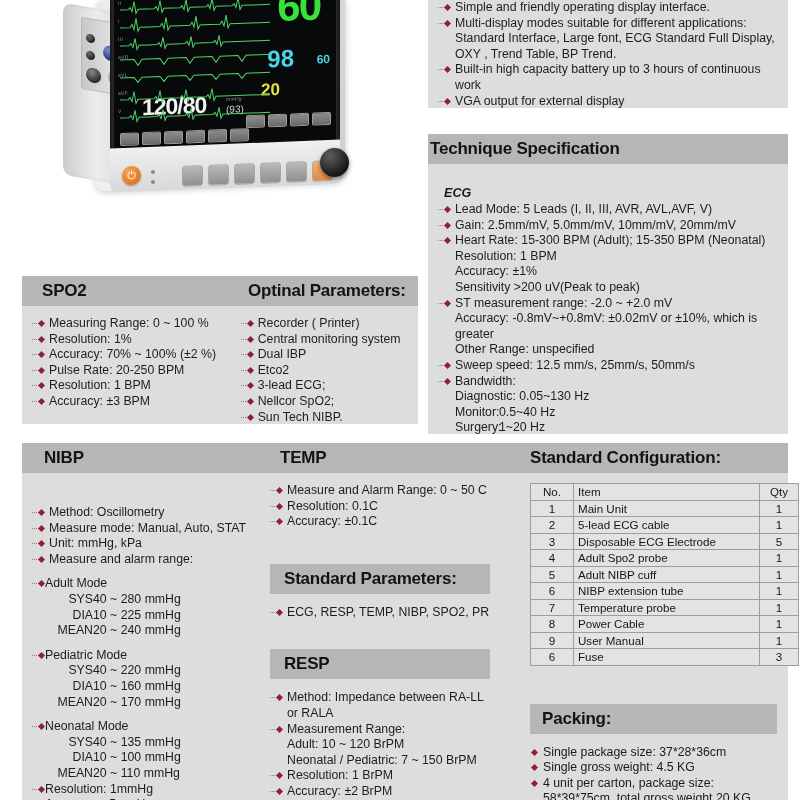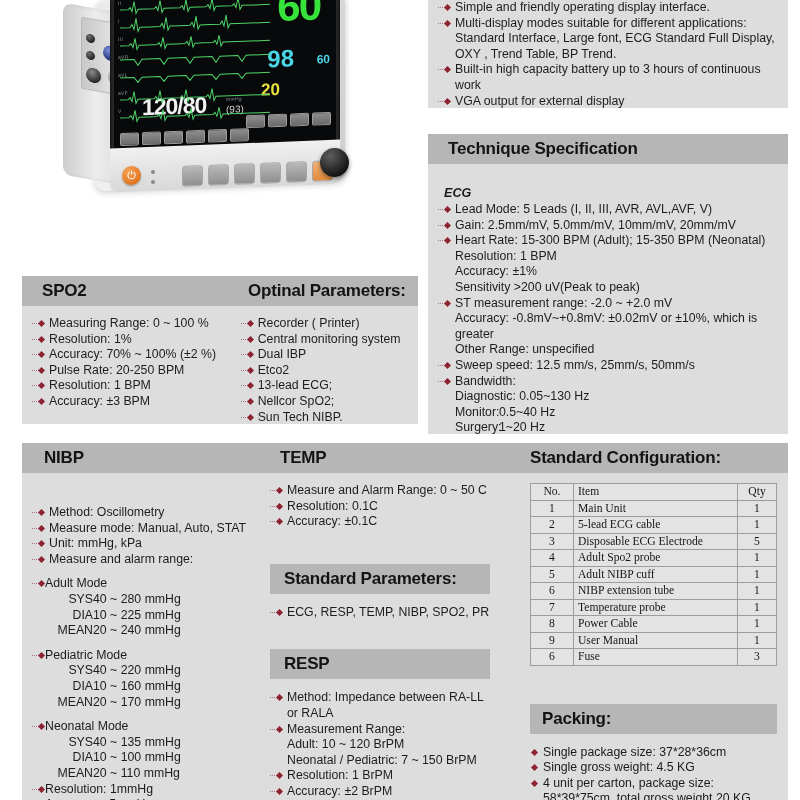--- a/index.html
+++ b/index.html
@@ -44,21 +44,21 @@
   .ind1{padding-left:20px;}
   .ind2{padding-left:38px;}
   .gap{height:9px;}
   .ital{font-style:italic;font-weight:bold;font-size:12.6px;margin:12px 0 2px 6px;}
 
   
   .kv{display:inline-block;}
   .kv .k{display:inline-block;width:44px;text-align:right;}
 
   
-  table.cfg{border-collapse:collapse;width:247px;font-size:11.6px;font-family:Liberation Serif, serif;}
+  table.cfg{border-collapse:collapse;width:269px;font-size:11.6px;}
   table.cfg td,table.cfg th{
     border:1px solid #9d9d9d;padding:1px 4px;
     background:#e3e3e3;font-weight:normal;text-align:left;color:#161616;
     line-height:13.5px;
   }
   table.cfg td.num,table.cfg th.num{text-align:center;width:34px;}
   table.cfg td.qty,table.cfg th.qty{text-align:center;width:30px;}
 
   
   ul.pk{list-style:none;margin:0;padding:0;}
@@ -250,21 +250,21 @@
         <li class="nb">OXY , Trend Table, BP Trend.</li>
         <li>Built-in high capacity battery up to 3 hours of continuous</li>
         <li class="nb">work</li>
         <li>VGA output for external display</li>
       </ul>
     </div>
   </div>
 
   <div class="panel" style="left:428px;top:134px;width:360px;height:300px;">
     <div class="bar">
-      <h2 style="left:20px;">Technique Specification</h2>
+      <h2 style="left:2px;">Technique Specification</h2>
     </div>
     <div class="body" style="padding-top:10px;">
       <div class="ital">ECG</div>
       <ul class="bl">
         <li>Lead Mode: 5 Leads (I, II, III, AVR, AVL,AVF, V)</li>
         <li>Gain: 2.5mm/mV, 5.0mm/mV, 10mm/mV, 20mm/mV</li>
         <li>Heart Rate: 15-300 BPM (Adult); 15-350 BPM (Neonatal)</li>
         <li class="nb">Resolution: 1 BPM</li>
         <li class="nb">Accuracy: ±1%</li>
         <li class="nb">Sensitivity &gt;200 uV(Peak to peak)</li>
@@ -297,21 +297,21 @@
         <li>Accuracy: 70% ~ 100% (±2 %)</li>
         <li>Pulse Rate: 20-250 BPM</li>
         <li>Resolution: 1 BPM</li>
         <li>Accuracy: ±3 BPM</li>
       </ul>
       <ul class="bl" style="width:170px;">
         <li>Recorder ( Printer)</li>
         <li>Central monitoring system</li>
         <li>Dual IBP</li>
         <li>Etco2</li>
-        <li>13-lead ECG;</li>
+        <li>3-lead ECG;</li>
         <li>Nellcor SpO2;</li>
         <li>Sun Tech NIBP.</li>
       </ul>
     </div>
   </div>
 
   <div class="panel" style="left:22px;top:443px;width:766px;height:360px;">
     <div class="bar">
       <h2 style="left:22px;">NIBP</h2>
       <h2 style="left:258px;">TEMP</h2>

